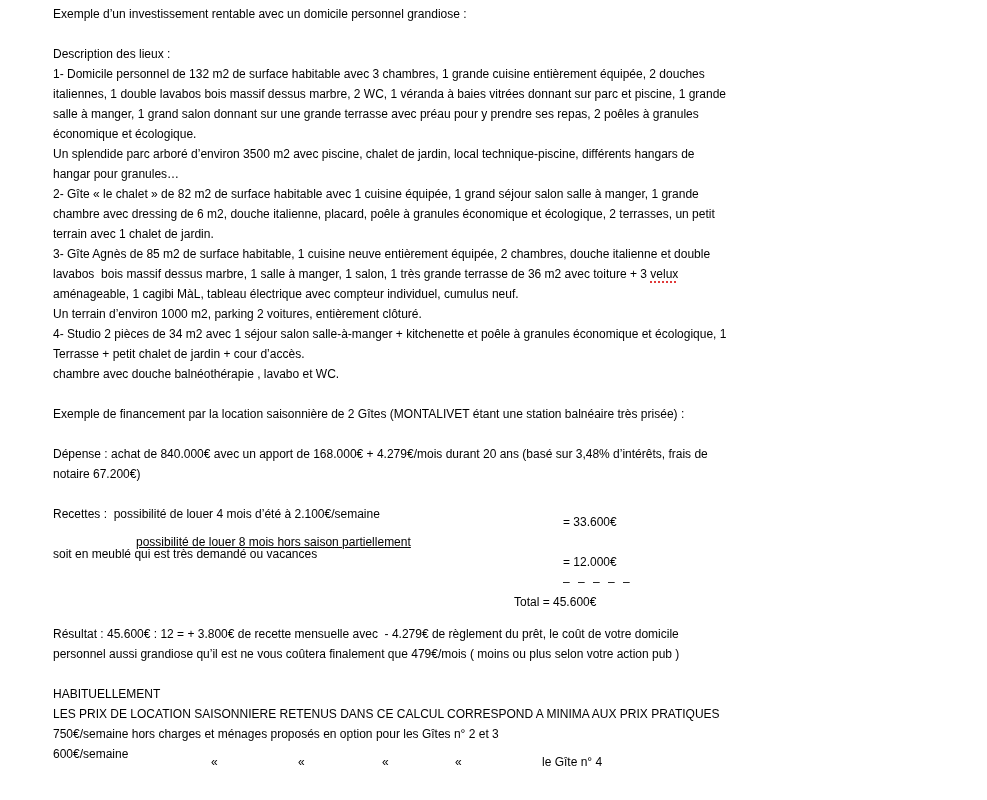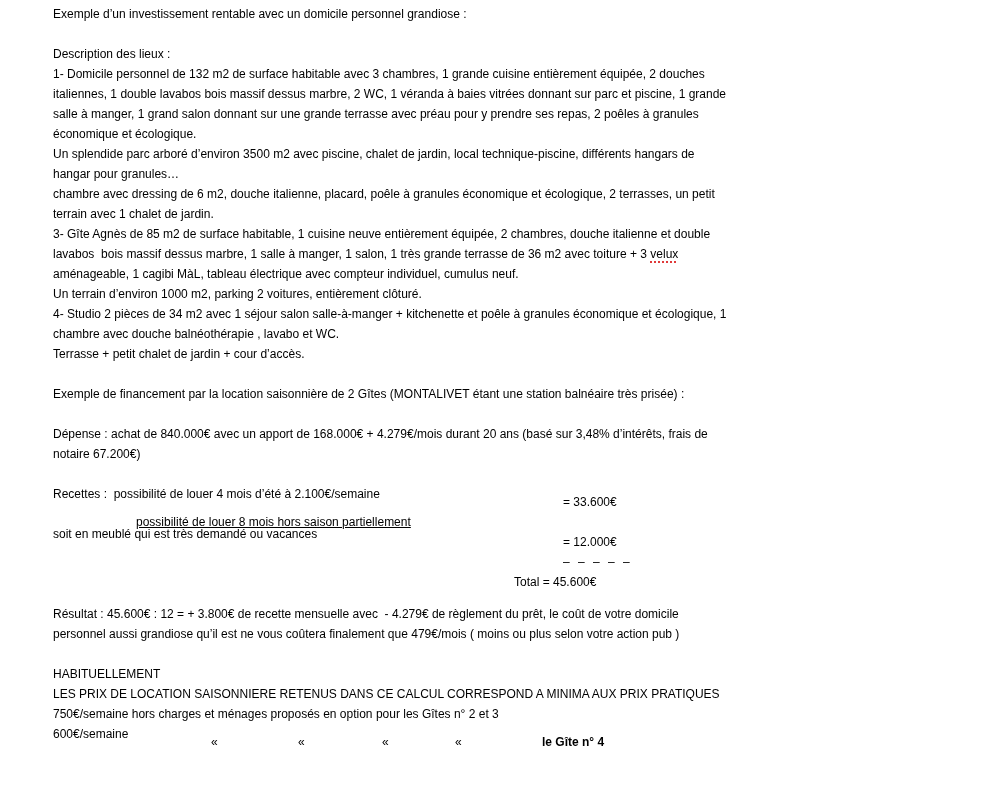--- a/index.html
+++ b/index.html
@@ -46,42 +46,43 @@
   <div>
       <div class="line"><span>Exemple d’un investissement rentable avec un domicile personnel grandiose :</span></div>
       <div class="line"></div>
       <div class="line"><span>Description des lieux :</span></div>
       <div class="line"><span>1- Domicile personnel de 132 m2 de surface habitable avec 3 chambres, 1 grande cuisine entièrement équipée, 2 douches</span></div>
       <div class="line"><span>italiennes, 1 double lavabos bois massif dessus marbre, 2 WC, 1 véranda à baies vitrées donnant sur parc et piscine, 1 grande</span></div>
       <div class="line"><span>salle à manger, 1 grand salon donnant sur une grande terrasse avec préau pour y prendre ses repas, 2 poêles à granules</span></div>
       <div class="line"><span>économique et écologique.</span></div>
       <div class="line"><span>Un splendide parc arboré d’environ 3500 m2 avec piscine, chalet de jardin, local technique-piscine, différents hangars de</span></div>
       <div class="line"><span>hangar pour granules…</span></div>
+      <div class="line"><span>2- Gîte « le chalet » de 82 m2 de surface habitable avec 1 cuisine équipée, 1 grand séjour salon salle à manger, 1 grande</span></div>
       <div class="line"><span>chambre avec dressing de 6 m2, douche italienne, placard, poêle à granules économique et écologique, 2 terrasses, un petit</span></div>
       <div class="line"><span>terrain avec 1 chalet de jardin.</span></div>
       <div class="line"><span>3- Gîte Agnès de 85 m2 de surface habitable, 1 cuisine neuve entièrement équipée, 2 chambres, douche italienne et double</span></div>
       <div class="line"><span>lavabos  bois massif dessus marbre, 1 salle à manger, 1 salon, 1 très grande terrasse de 36 m2 avec toiture + 3 </span><span class="misspell">velux</span></div>
       <div class="line"><span>aménageable, 1 cagibi MàL, tableau électrique avec compteur individuel, cumulus neuf.</span></div>
       <div class="line"><span>Un terrain d’environ 1000 m2, parking 2 voitures, entièrement clôturé.</span></div>
       <div class="line"><span>4- Studio 2 pièces de 34 m2 avec 1 séjour salon salle-à-manger + kitchenette et poêle à granules économique et écologique, 1</span></div>
+      <div class="line"><span>Terrasse + petit chalet de jardin + cour d’accès.</span></div>
       <div class="line"><span>chambre avec douche balnéothérapie , lavabo et WC.</span></div>
-      <div class="line"><span>Terrasse + petit chalet de jardin + cour d’accès.</span></div>
       <div class="line"></div>
       <div class="line"><span>Exemple de financement par la location saisonnière de 2 Gîtes (MONTALIVET étant une station balnéaire très prisée) :</span></div>
       <div class="line"></div>
       <div class="line"><span>Dépense : achat de 840.000€ avec un apport de 168.000€ + 4.279€/mois durant 20 ans (basé sur 3,48% d’intérêts, frais de</span></div>
       <div class="line"><span>notaire 67.200€)</span></div>
       <div class="line"></div>
       <div class="line"><span>Recettes :  possibilité de louer 4 mois d’été à 2.100€/semaine</span><span class="abs" style="left: 518px;">= 33.600€</span></div>
       <div class="line"><span class="abs" style="left: 91px; text-decoration: underline;">possibilité de louer 8 mois hors saison partiellement</span></div>
       <div class="line"><span>soit en meublé qui est très demandé ou vacances</span><span class="abs" style="left: 518px;">= 12.000€</span></div>
       <div class="line"><span class="dashes abs" style="left: 518px;">– – – – –</span></div>
       <div class="line"><span class="abs" style="left: 469px;">Total = 45.600€</span></div>
       <div class="line"></div>
       <div class="line"><span>Résultat : 45.600€ : 12 = + 3.800€ de recette mensuelle avec  - 4.279€ de règlement du prêt, le coût de votre domicile</span></div>
       <div class="line"><span>personnel aussi grandiose qu’il est ne vous coûtera finalement que 479€/mois ( moins ou plus selon votre action pub )</span></div>
       <div class="line"></div>
       <div class="line"><span>HABITUELLEMENT</span></div>
       <div class="line"><span>LES PRIX DE LOCATION SAISONNIERE RETENUS DANS CE CALCUL CORRESPOND A MINIMA AUX PRIX PRATIQUES</span></div>
       <div class="line"><span>750€/semaine hors charges et ménages proposés en option pour les Gîtes n° 2 et 3</span></div>
-      <div class="line"><span>600€/semaine</span><span class="abs" style="left: 166px;">«</span><span class="abs" style="left: 253px;">«</span><span class="abs" style="left: 337px;">«</span><span class="abs" style="left: 410px;">«</span><span class="abs" style="left: 497px; font-weight: bold;">le Gîte n° 4</span></div>
+      <div class="line"><span>600€/semaine</span><span class="abs" style="left: 166px;">«</span><span class="abs" style="left: 253px;">«</span><span class="abs" style="left: 337px;">«</span><span class="abs" style="left: 410px;">«</span><span class="abs" style="left: 497px;">le Gîte n° 4</span></div>
     </div>
 </div>
 
 </body></html>

